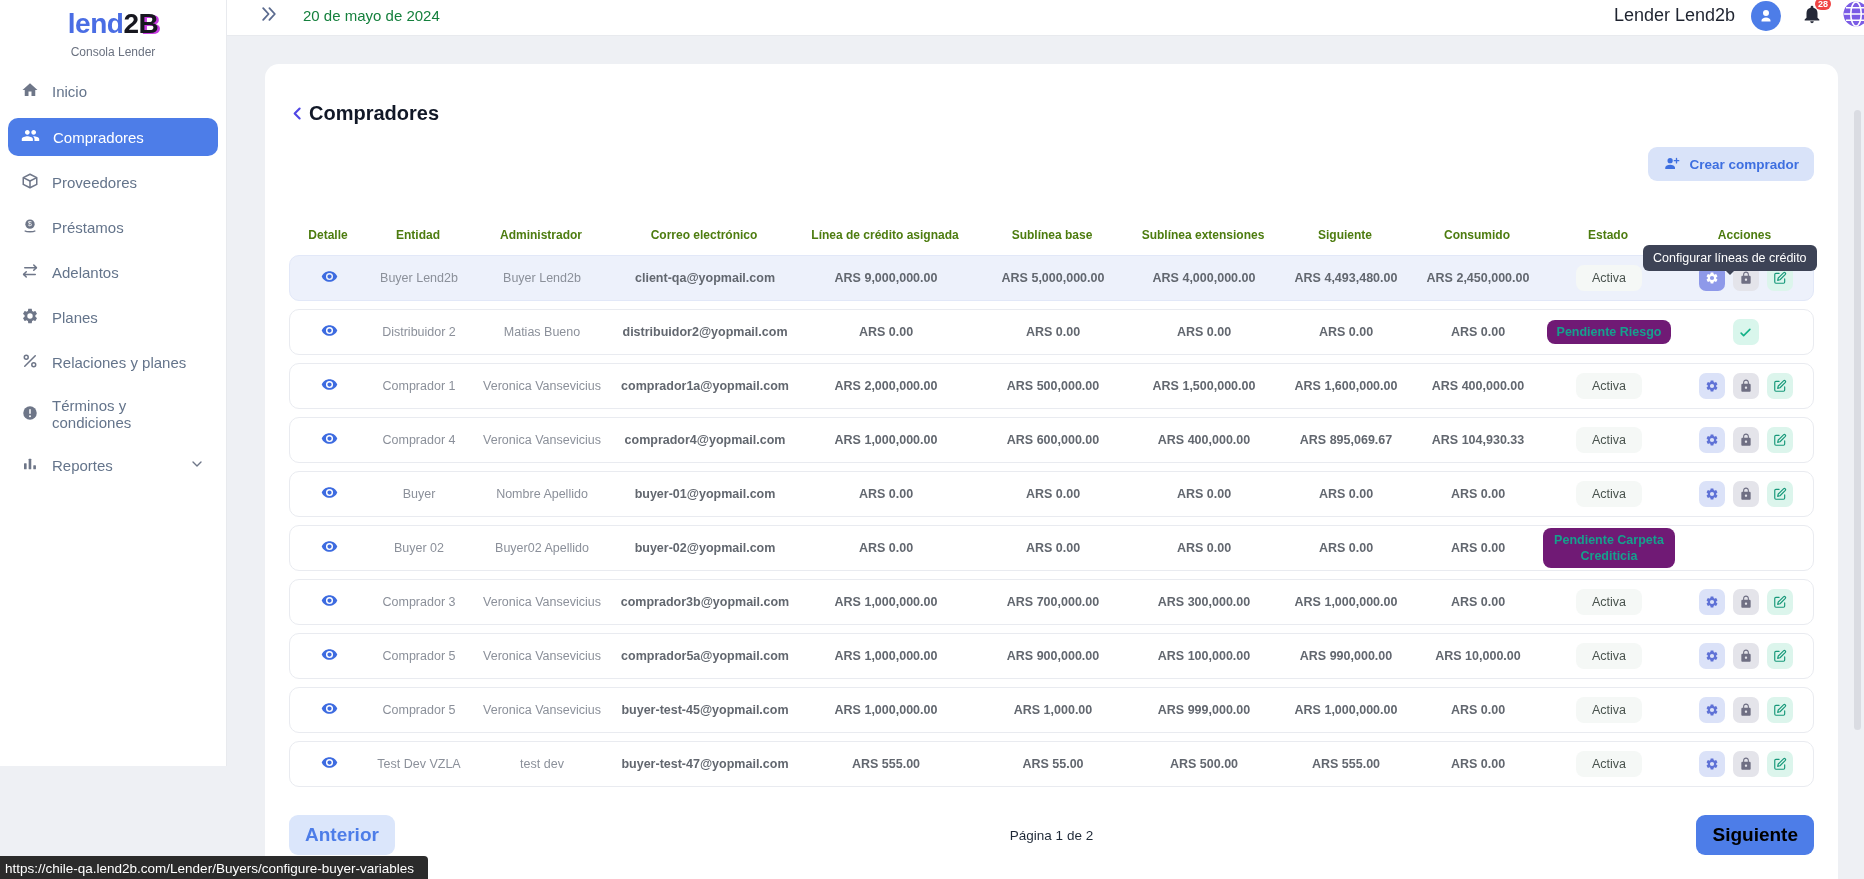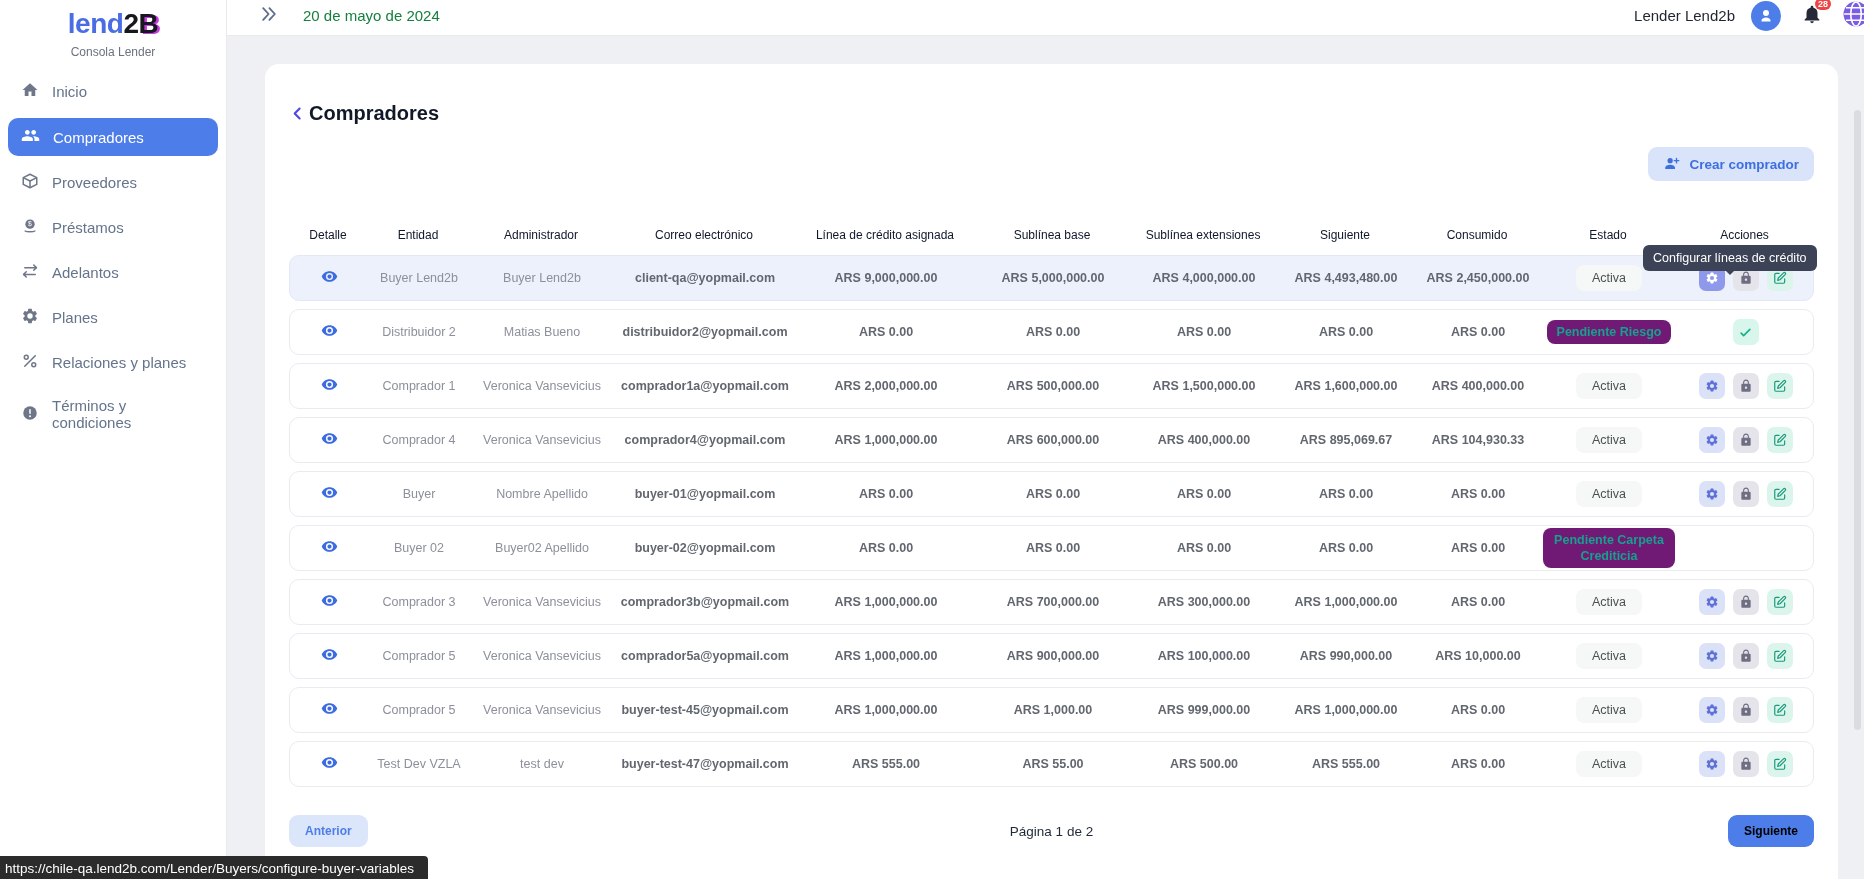--- a/index.html
+++ b/index.html
@@ -1,41 +1,41 @@
 <!DOCTYPE html>
 <html><head>
 <meta charset="utf-8">
 <style>
   * { box-sizing: border-box; margin: 0; padding: 0; }
   html,body { width:1864px; height:879px; overflow:hidden; }
   body { font-family:"Liberation Sans", sans-serif; background:#eef0f4; position:relative; }
 
   
-  .sidebar { position:absolute; left:0; top:0; width:227px; height:879px; background:#fff;
+  .sidebar { position:absolute; left:0; top:0; width:227px; height:766px; background:#fff;
              border-right:1px solid #e8eaee; z-index:10; }
   .logo { text-align:center; margin-top:8px; font-size:28px; font-weight:800; letter-spacing:-0.5px; }
   .logo .lg-blue { color:#4a6de4; }
   .logo .lg-dark { color:#17171f; }
   .logo .lg-b { color:#17171f; text-shadow:2.5px 1px 0 #c73be0; }
   .console-subtitle { text-align:center; color:#6b7280; font-size:12px; margin-top:5px; }
   .nav { margin-top:14px; }
   .nav-item { display:flex; align-items:center; gap:13px; padding:8px 13px; margin:8px 8px;
               color:#64748b; font-size:15px; border-radius:10px; cursor:pointer; }
   .nav-item svg { flex:0 0 auto; color:#6e7688; }
   .nav-item.active { background:#4d7de8; color:#fff; }
   .nav-item.active svg { color:#fff; }
   .nav-chevron { margin-left:auto; color:#8a93a5; }
 
   
   .topbar { position:absolute; left:227px; right:0; top:0; height:36px; background:#fff;
             border-bottom:1px solid #e8eaee; display:flex; align-items:center;
             padding:0 6px 4px 32px; z-index:5; }
   .topbar-date { color:#15803d; font-size:15px; margin-left:24px; }
   .topbar-right { margin-left:auto; display:flex; align-items:center; }
-  .user-label { color:#1f2430; font-size:15px; }
+  .user-label { color:#1f2430; font-size:18px; }
   .avatar { width:30px; height:30px; border-radius:50%; background:#4d7de8; margin:0 20px 0 16px;
             display:flex; align-items:center; justify-content:center; cursor:pointer; border:none; }
   .bell-wrap { position:relative; cursor:pointer; background:none; border:none; }
   .bell-badge { position:absolute; top:-5px; right:-8px; background:#ef4444; color:#fff;
                 font-size:9px; font-weight:700; padding:1px 3px; border-radius:8px; min-width:14px;
                 text-align:center; }
   .globe-btn { background:none; border:none; margin-left:18px; margin-right:-13px; cursor:pointer; }
 
   
   .card { position:absolute; left:265px; top:64px; right:26px; height:840px; background:#fff;
@@ -44,21 +44,21 @@
   .page-title { font-size:20px; font-weight:700; color:#111827; }
   .create-row { display:flex; justify-content:flex-end; margin-top:22px; }
   .create-btn { display:flex; align-items:center; gap:8px; background:#d9e3f9; color:#3e6fe0;
                 font-weight:700; font-size:13.5px; border:none; border-radius:9px;
                 padding:8px 15px; cursor:pointer; font-family:inherit; }
 
   
   .thead, .trow { display:grid;
     grid-template-columns:78px 102px 144px 182px 180px 154px 148px 136px 128px 134px 139px;
     align-items:center; text-align:center; }
-  .thead { margin-top:34px; height:40px; font-size:12px; font-weight:400; color:#0f172a; }
+  .thead { margin-top:34px; height:40px; font-size:12px; font-weight:700; color:#4d7c0f; }
   .trow { height:46px; background:#fff; border:1px solid #e9ebf0; border-radius:10px;
           margin-bottom:8px; font-size:12.5px; }
   .trow.highlighted { background:#edf1fb; border-color:#e2e8f8; }
   .tcell-entity, .tcell-admin { color:#8b909a; }
   .tcell-email, .tcell-money { color:#62676f; font-weight:700; }
   .eye-btn { background:none; border:none; cursor:pointer; padding:2px; }
   .pill { display:inline-block; padding:6px 16px; border-radius:8px; font-size:12.5px; }
   .pill.active { background:#f5f8f6; color:#49534e; }
   .pill.pending { background:#701a75; color:#16a08d; font-weight:600; padding:4px 10px;
                   line-height:1.3; max-width:132px; }
@@ -66,21 +66,21 @@
   .action-btn { width:26px; height:26px; border-radius:7px; border:none; display:flex;
                 align-items:center; justify-content:center; cursor:pointer; }
   .action-btn.gear { background:#dbe2f8; color:#5e71d6; }
   .action-btn.gear.hovered { background:#8e99e9; color:#fff; }
   .action-btn.lock { background:#e4e4ea; color:#6f6f83; }
   .action-btn.edit { background:#dcf5ec; color:#17997a; }
   .action-btn.check { background:#d9f6ec; color:#13b288; }
 
   
   .pagination { position:relative; display:flex; align-items:center; margin-top:28px; }
-  .page-btn { font-family:inherit; font-size:12px; font-weight:600; border:none;
+  .page-btn { font-family:inherit; font-size:19px; font-weight:600; border:none;
               border-radius:9px; padding:9px 16px; cursor:pointer; }
   .page-btn.prev { background:#dbe6fb; color:#4d7de8; }
   .page-btn.next { background:#4d7de8; color:#000000; margin-left:auto; }
   .page-info { position:absolute; left:50%; transform:translateX(-50%); color:#1f2937;
                font-size:13.5px; }
 
   
   .tooltip { position:absolute; left:1643px; top:245px; background:#3d4356; color:#fff;
              font-size:12.5px; padding:6px 10px; border-radius:6px; white-space:nowrap;
              z-index:30; }
@@ -156,20 +156,31 @@
           </svg></span>
       <span>Relaciones y planes</span>
     </div>
     <div class="nav-item">
       <span><svg width="18" height="18" viewBox="0 0 24 24">
             <circle cx="12" cy="12" r="9" fill="currentColor"></circle>
             <rect x="11" y="6.8" width="2" height="6.6" rx="1" fill="#fff"></rect>
             <circle cx="12" cy="16.4" r="1.3" fill="#fff"></circle>
           </svg></span>
       <span>Términos y condiciones</span>
+    </div>
+    <div class="nav-item">
+      <span><svg width="18" height="18" viewBox="0 0 24 24" fill="currentColor">
+            <rect x="4" y="11" width="3.5" height="8" rx="0.8"></rect>
+            <rect x="10.2" y="5" width="3.5" height="14" rx="0.8"></rect>
+            <rect x="16.4" y="13.5" width="3.5" height="5.5" rx="0.8"></rect>
+          </svg></span>
+      <span>Reportes</span>
+      <span class="nav-chevron"><svg width="16" height="16" viewBox="0 0 24 24" fill="none" stroke="currentColor" stroke-width="2" stroke-linecap="round" stroke-linejoin="round">
+            <path d="M6 9l6 6 6-6"></path>
+          </svg></span>
     </div>
   </div>
 </div>
 
 <div class="topbar">
   <button class="bell-wrap" style="color:#5b6b8f">
     <svg width="20" height="20" viewBox="0 0 24 24" fill="none" stroke="currentColor" stroke-width="2.2" stroke-linecap="round" stroke-linejoin="round">
         <path d="M5 5l6.5 7L5 19"></path>
         <path d="M12.5 5l6.5 7-6.5 7"></path>
       </svg>

